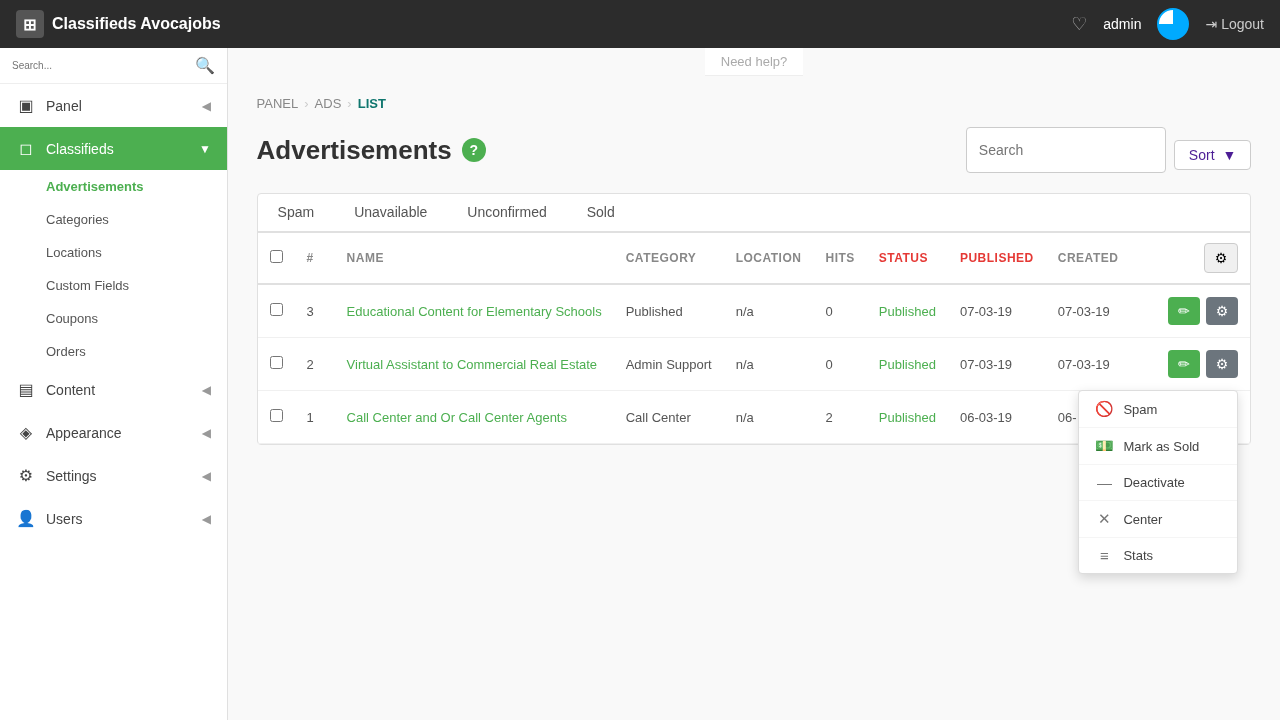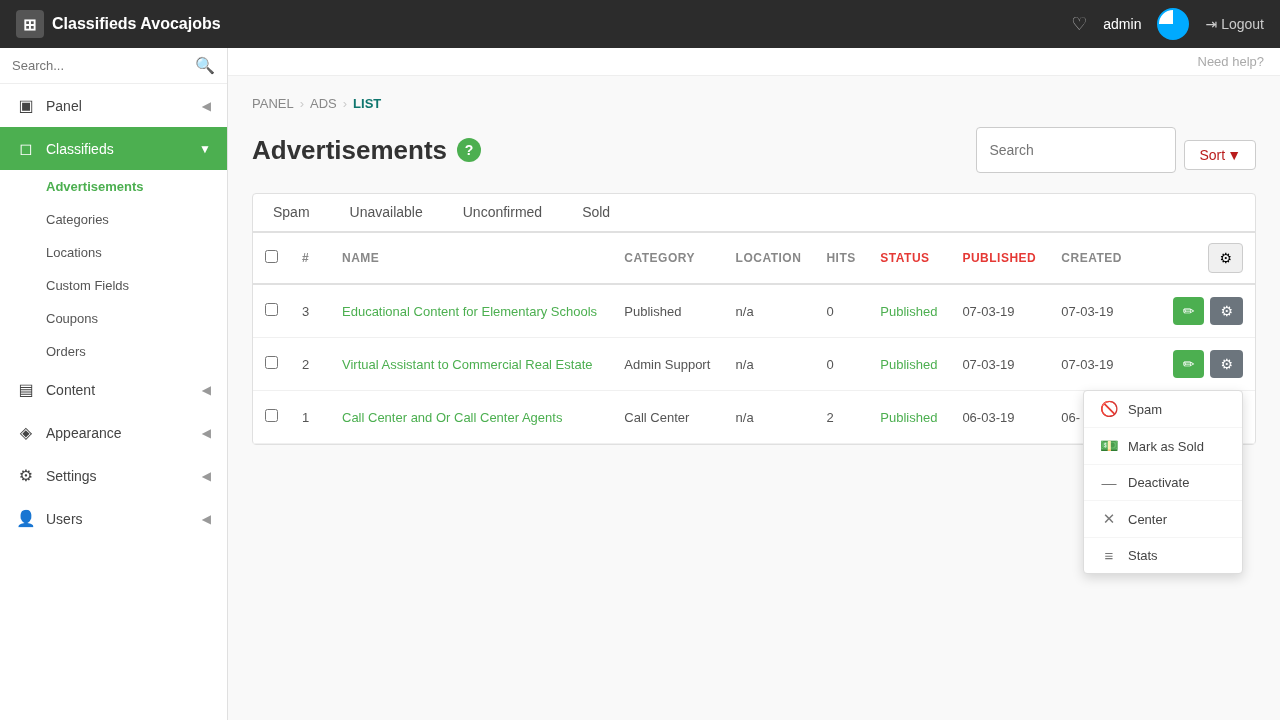--- a/index.html
+++ b/index.html
@@ -75,21 +75,21 @@
     .sidebar-search {
       padding: 8px 12px;
       border-bottom: 1px solid #eee;
       display: flex;
       align-items: center;
       gap: 6px;
     }
     .sidebar-search input {
       border: none;
       outline: none;
-      font-size: 13px;
+      font-size: 10px;
       width: 100%;
       color: #1d4ed8;
     }
     .sidebar-search-icon { color: #999; font-size: 16px; cursor: pointer; }
 
     .sidebar-item {
       display: flex;
       align-items: center;
       padding: 12px 16px;
       cursor: pointer;
@@ -114,20 +114,21 @@
     }
     .sidebar-sub-item.active-sub { color: #4caf50; font-weight: 600; }
 
     
     .main {
       flex: 1;
       overflow-y: auto;
       background: #f9f9f9;
       display: flex;
       flex-direction: column;
+      align-items: center;
     }
 
     .help-bar {
       text-align: right;
       padding: 6px 16px;
       background: #fff;
       border-bottom: 1px solid #eee;
       font-size: 13px;
       color: #aaa;
     }
@@ -178,24 +179,24 @@
       width: 200px;
       outline: none;
     }
     .sort-btn {
       border: 1px solid #ccc;
       background: #fff;
       border-radius: 4px;
       padding: 6px 14px;
       cursor: pointer;
       font-size: 14px;
-      color: #b91c1c;
-      display: flex;
-      align-items: center;
-      gap: 2px;
+      color: #4c1d95;
+      display: flex;
+      align-items: center;
+      gap: 8px;
       margin-top: 9px;
     }
 
     
     .breadcrumb {
       display: flex;
       align-items: center;
       gap: 6px;
       font-size: 13px;
       color: #999;

